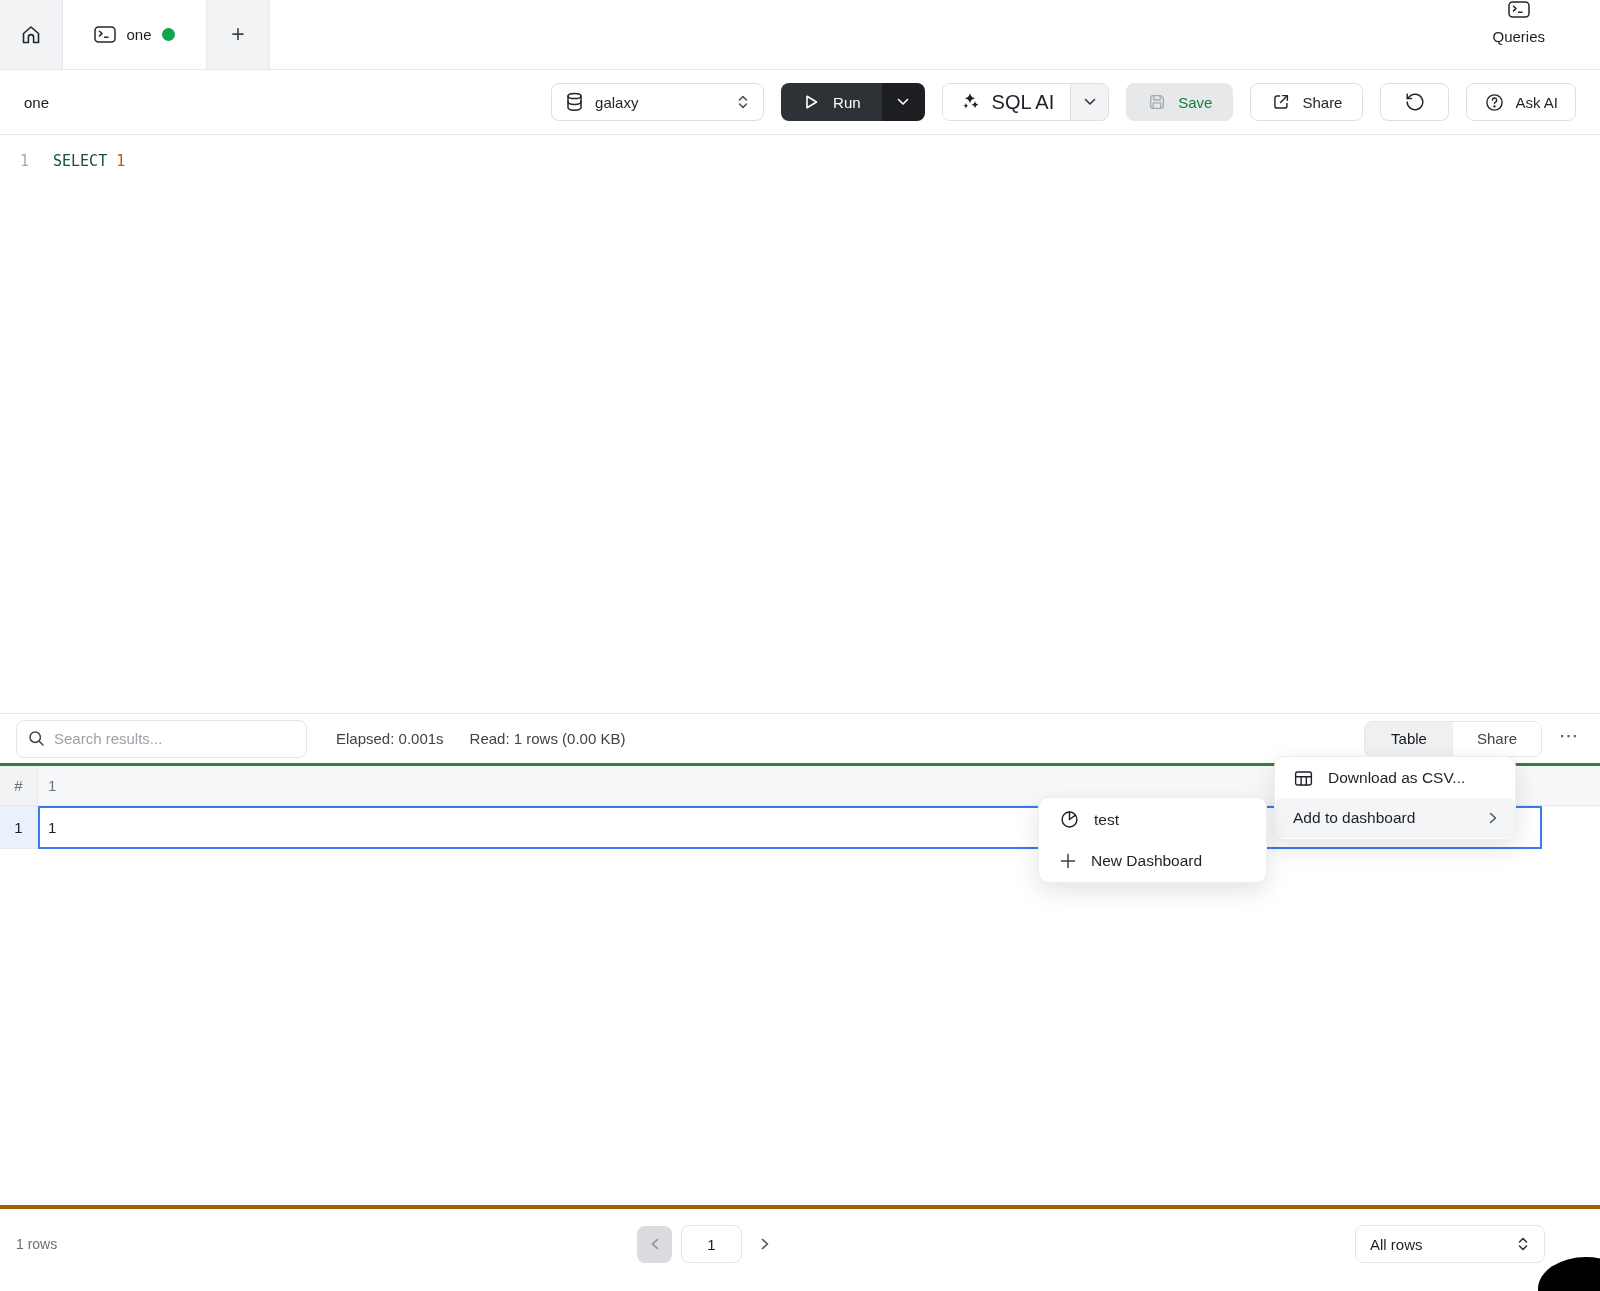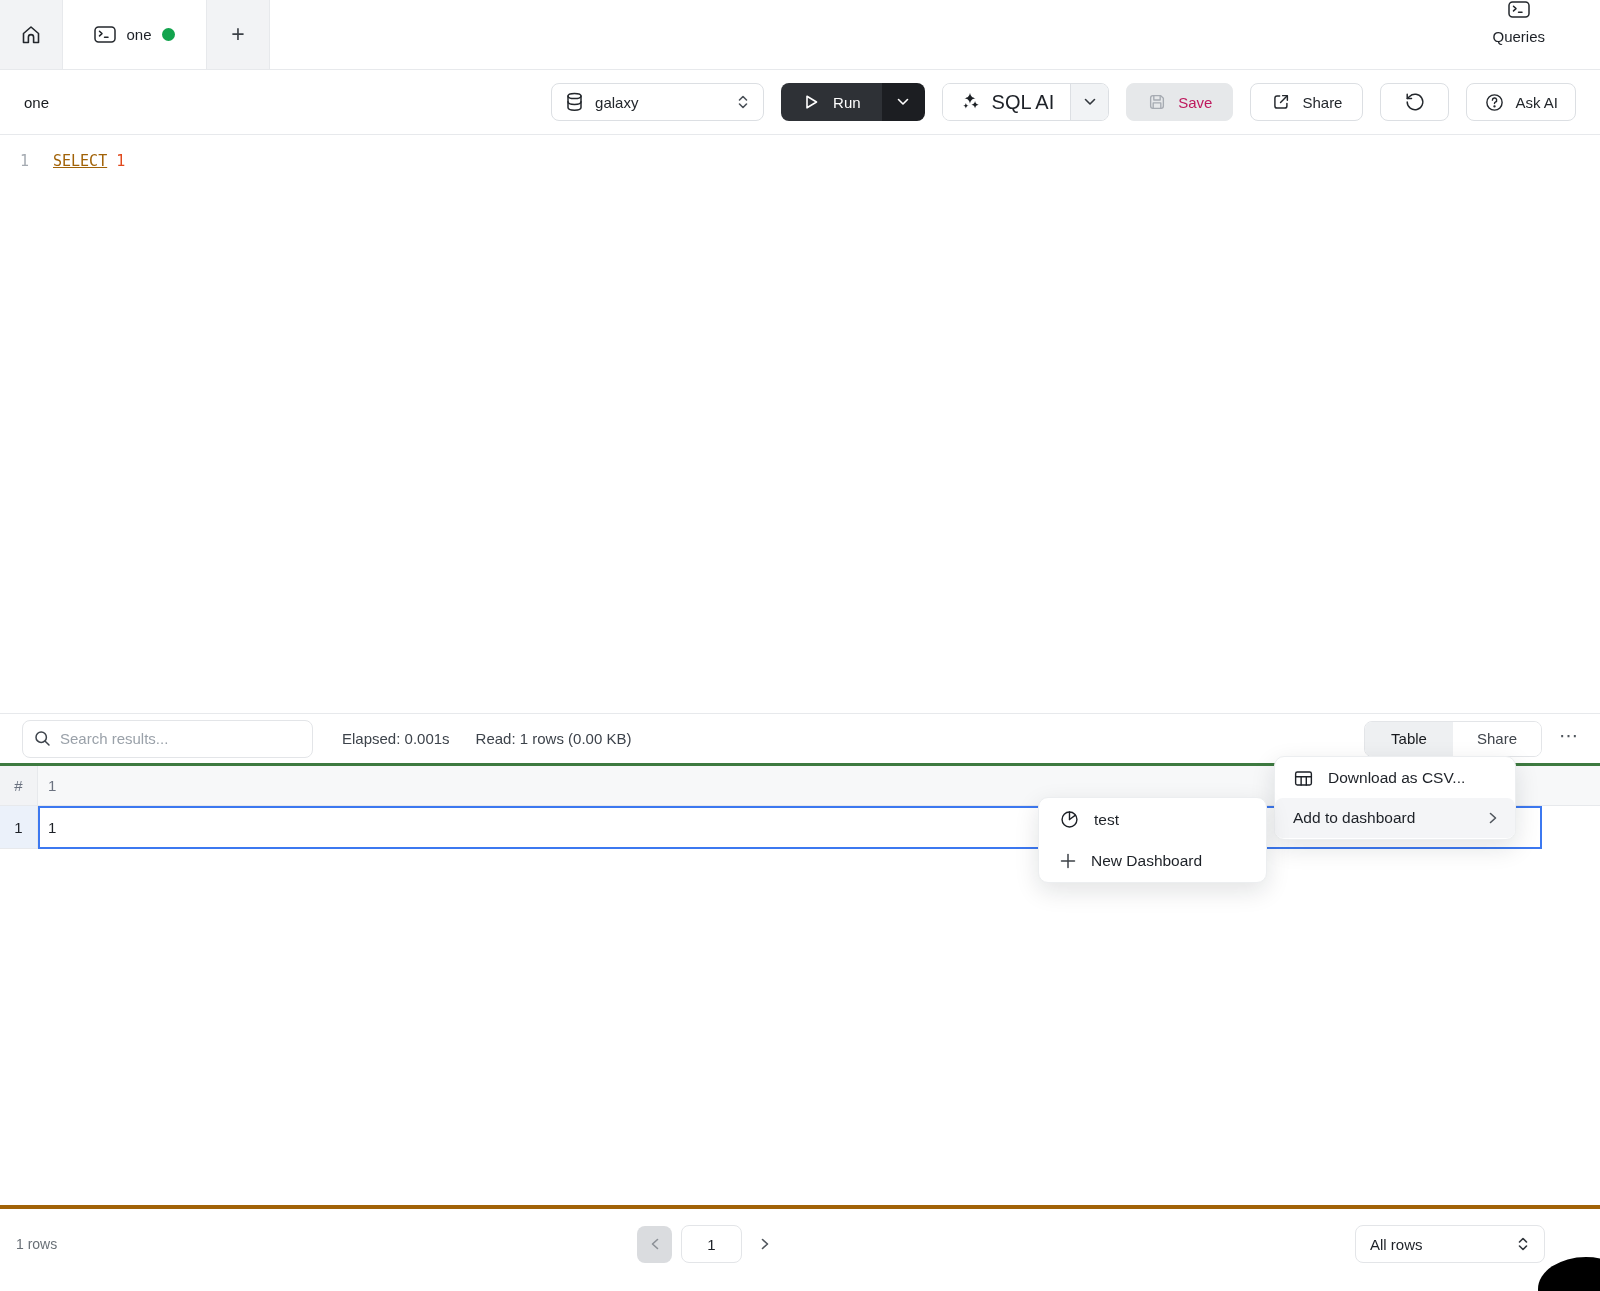--- a/index.html
+++ b/index.html
@@ -30,35 +30,35 @@
   .toolbar-controls { margin-left: auto; display: flex; align-items: center; gap: 17px; }
   .btn { height: 38px; display: flex; align-items: center; border: 1px solid #dcdfe3; border-radius: 8px; background: #fff; font-size: 15px; color: #23272c; cursor: pointer; }
   .db-select { width: 213px; padding: 0 13px; gap: 11px; }
   .db-select .updown { margin-left: auto; }
   .split { display: flex; height: 38px; border-radius: 8px; overflow: hidden; cursor: pointer; }
   .run-main { background: #2e3136; color: #fff; display: flex; align-items: center; gap: 13px; padding: 0 21px; font-size: 15px; }
   .run-caret { background: #1c1e22; width: 43px; display: flex; align-items: center; justify-content: center; }
   .split-light { border: 1px solid #dcdfe3; }
   .sqlai-main { display: flex; align-items: center; gap: 11px; padding: 0 16px; background: #fff; font-size: 20px; }
   .sqlai-caret { width: 38px; background: #f1f3f5; border-left: 1px solid #dcdfe3; display: flex; align-items: center; justify-content: center; }
-  .save-btn { background: #e6e8ea; border-color: #e6e8ea; color: #be185d; padding: 0 20px; gap: 11px; cursor: default; }
+  .save-btn { background: #e6e8ea; border-color: #e6e8ea; color: #15803d; padding: 0 20px; gap: 11px; cursor: default; }
   .share-btn { padding: 0 20px; gap: 11px; }
   .history-btn { width: 69px; justify-content: center; }
   .askai-btn { padding: 0 17px; gap: 10px; }
 
   
   .editor { height: 578px; flex: none; padding-top: 17px; display: flex; font-family: "DejaVu Sans Mono", monospace; font-size: 15px; cursor: text; }
   .gutter { width: 29px; text-align: right; color: #a4aab1; flex: none; }
   .code-line { padding-left: 24px; }
-  .tok-kw { color: #a16207; text-decoration: underline; }
+  .tok-kw { color: #14532d; }
   .tok-num { color: #e0491d; }
 
   
   .results-toolbar { height: 50px; border-top: 1px solid #e7e9ec; display: flex; align-items: center; padding: 0 16px; flex: none; }
-  .search-box { width: 291px; height: 38px; border: 1px solid #e3e5e8; border-radius: 8px; display: flex; align-items: center; padding: 0 11px; gap: 9px; background: #fff; flex: none; margin-left: 6px; }
+  .search-box { width: 291px; height: 38px; border: 1px solid #e3e5e8; border-radius: 8px; display: flex; align-items: center; padding: 0 11px; gap: 9px; background: #fff; flex: none; }
   .search-box input { border: none; outline: none; font-size: 15px; width: 100%; font-family: "Liberation Sans", sans-serif; color: #30353b; background: transparent; }
   .search-box input::placeholder { color: #9aa1a9; }
   .stat { font-size: 15px; color: #3d434b; margin-left: 29px; }
   .stat + .stat { margin-left: 26px; }
   .rt-right { margin-left: auto; display: flex; align-items: center; gap: 12px; }
   .view-toggle { display: flex; height: 36px; border: 1px solid #e3e5e8; border-radius: 8px; overflow: hidden; }
   .seg { width: 88px; display: flex; align-items: center; justify-content: center; font-size: 15px; cursor: pointer; }
   .seg-active { background: #eef0f2; color: #17191d; }
   .seg-inactive { background: #fff; color: #40454c; }
   .dots-btn { font-size: 19px; color: #50565d; padding: 0 5px 6px 5px; letter-spacing: 1px; cursor: pointer; }

